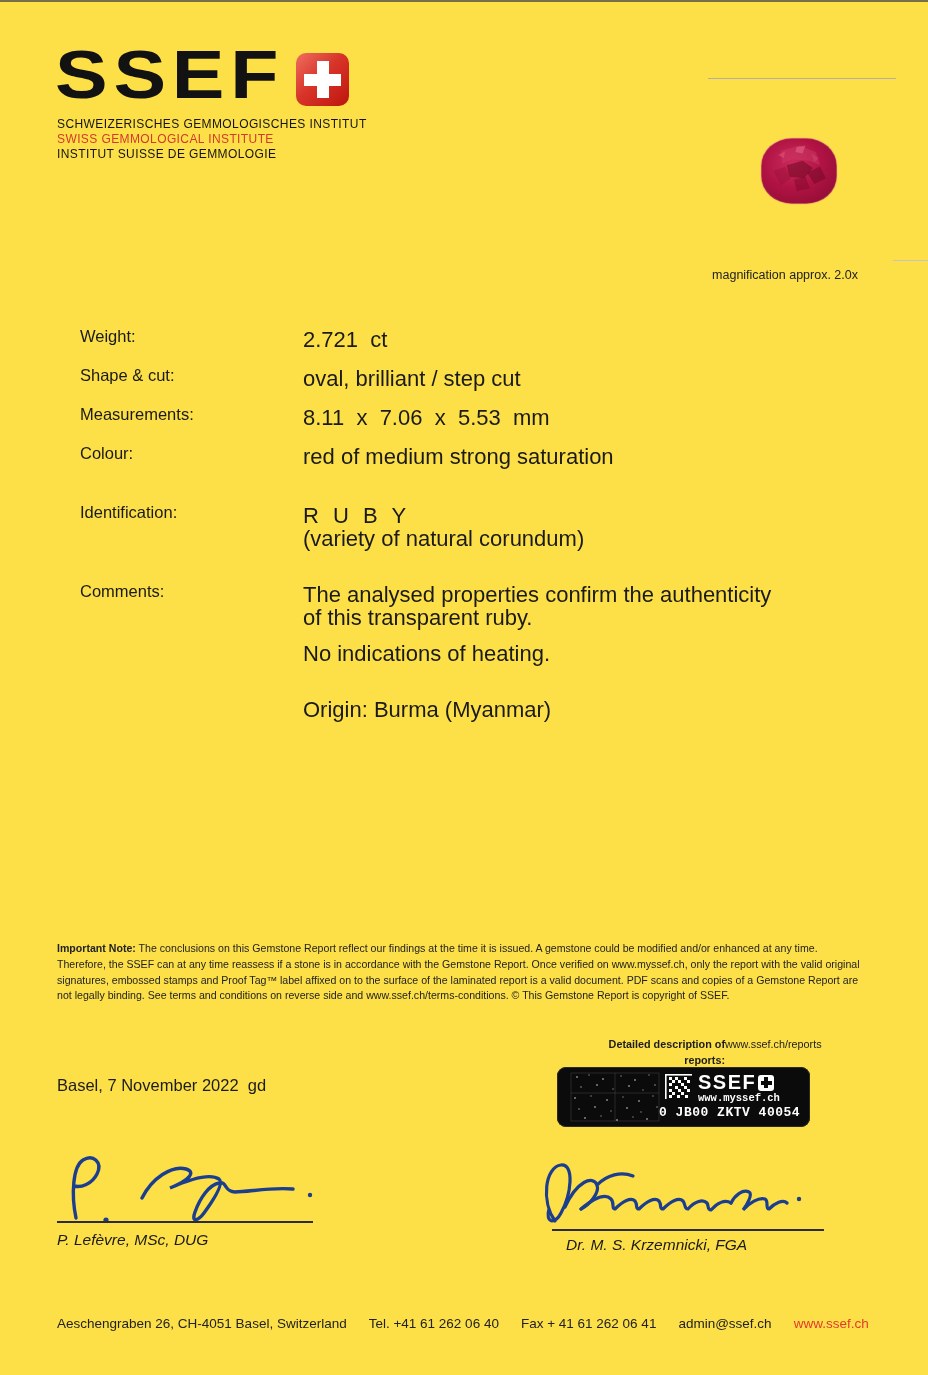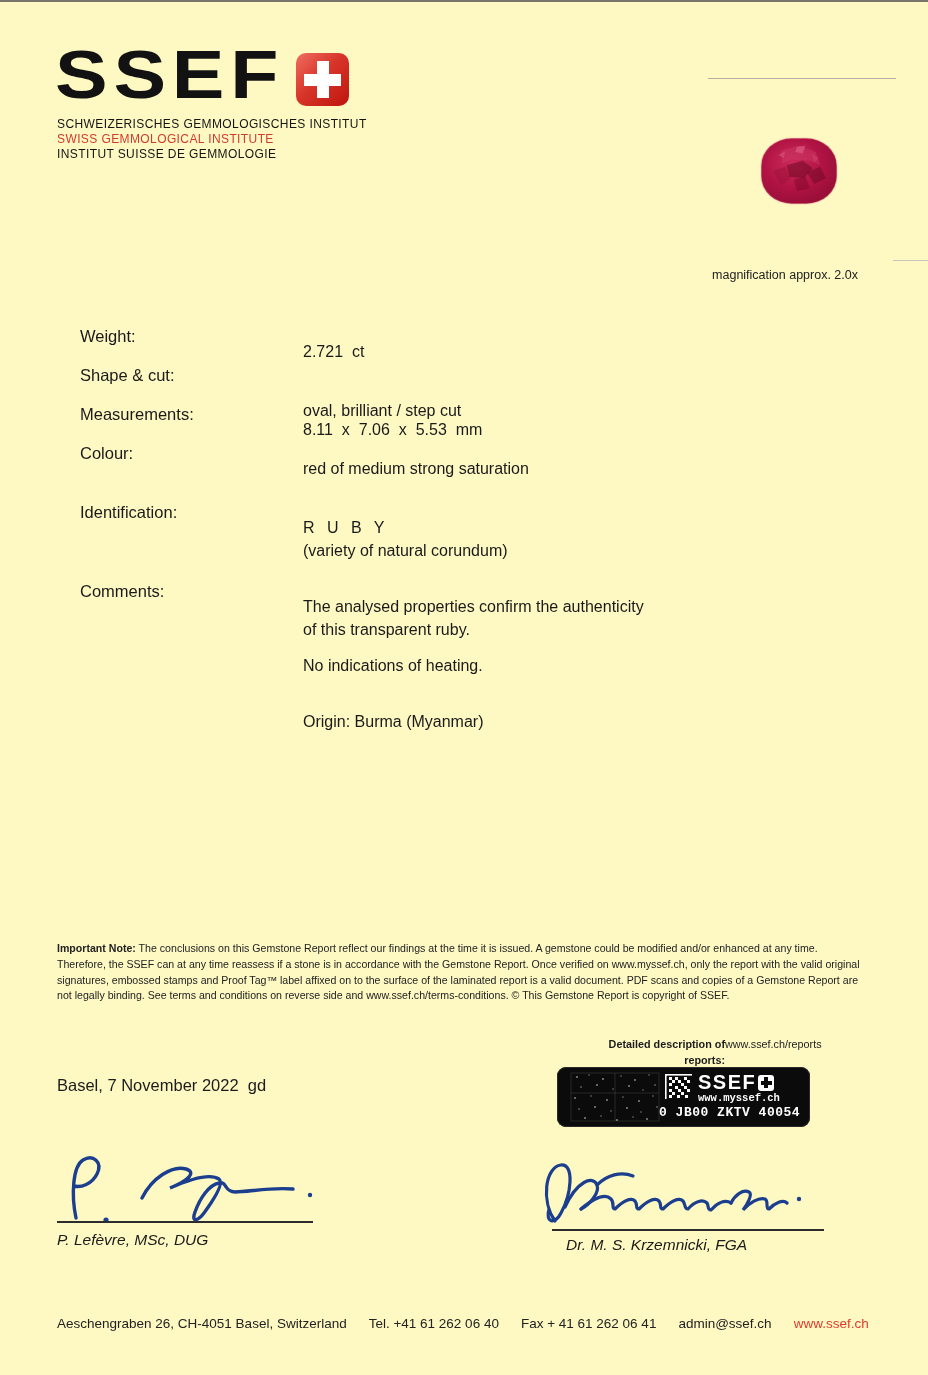--- a/index.html
+++ b/index.html
@@ -1,18 +1,18 @@
 <!DOCTYPE html>
 <html><head>
 <meta charset="utf-8">
 <style>
   html,body { margin:0; padding:0; background:#e8e8e8; }
   .page {
     position:relative; width:928px; height:1375px; margin:0 auto;
-    background:#fef9c3; overflow:hidden;
+    background:#fde047; overflow:hidden;
     font-family:"Liberation Sans", sans-serif; color:#1c1c1c;
   }
   .abs { position:absolute; }
   .pre { white-space:pre-wrap; }
 
   
   .top-edge { left:0; top:0; width:100%; height:2px; background:#4a4a4a; opacity:.75; }
   .edge-notch { left:893px; top:260px; width:35px; height:1px; background:#c9c4be; }
 
   
@@ -31,21 +31,21 @@
 
   .topright-line { left:708px; top:78px; width:188px; height:1px; background:#b5ada4; }
 
   
   .report-title { left:57px; top:224px; font-size:22px; font-weight:bold; letter-spacing:-.2px; color:#141414; }
   .magnote { left:600px; top:268px; width:258px; text-align:right; font-size:12.5px; color:#222; }
   .ruby { left:759px; top:134px; width:80px; height:74px; }
 
   
   .flabel { left:80px;  font-size:16.5px; color:#1a1a1a; }
-  .fvalue { left:303px; font-size:16px; color:#1a1a1a;margin-top:16px; }
+  .fvalue { left:303px; font-size:22px; color:#1a1a1a; }
   .id-value { letter-spacing:4px; }
 
   
   .note { left:57px; top:941px; width:806px; font-size:10.6px; line-height:15.8px; color:#222; margin:0; }
   .note b { font-weight:bold; }
 
   
   .issuer { left:57px; top:1036px; font-size:16.5px; font-weight:bold; letter-spacing:-.2px; }
   .dateline { left:57px; top:1076px; font-size:16.5px; }
 
@@ -117,21 +117,21 @@
     <polygon points="52,17 64,15 60,26 50,24" fill="#e56d92" opacity="0.5"></polygon>
     <polygon points="26,28 36,23 34,32" fill="#df5f86" opacity="0.45"></polygon>
     <polygon points="72,26 82,32 76,38" fill="#d84d77" opacity="0.4"></polygon>
   </svg>
   <div class="abs magnote">magnification approx. 2.0x</div>
 
 
   <div class="abs flabel pre" style="top:327px">Weight:</div>
   <div class="abs fvalue pre" style="top:327px">2.721  ct</div>
   <div class="abs flabel pre" style="top:366px">Shape &amp; cut:</div>
-  <div class="abs fvalue pre" style="top:386px">oval, brilliant / step cut</div>
+  <div class="abs fvalue pre" style="top:366px">oval, brilliant / step cut</div>
   <div class="abs flabel pre" style="top:405px">Measurements:</div>
   <div class="abs fvalue pre" style="top:405px">8.11  x  7.06  x  5.53  mm</div>
   <div class="abs flabel pre" style="top:444px">Colour:</div>
   <div class="abs fvalue pre" style="top:444px">red of medium strong saturation</div>
 
   <div class="abs flabel" style="top:503px">Identification:</div>
   <div class="abs fvalue id-value" style="top:503px">R U B Y</div>
   <div class="abs fvalue" style="top:526px">(variety of natural corundum)</div>
 
   <div class="abs flabel" style="top:582px">Comments:</div>

